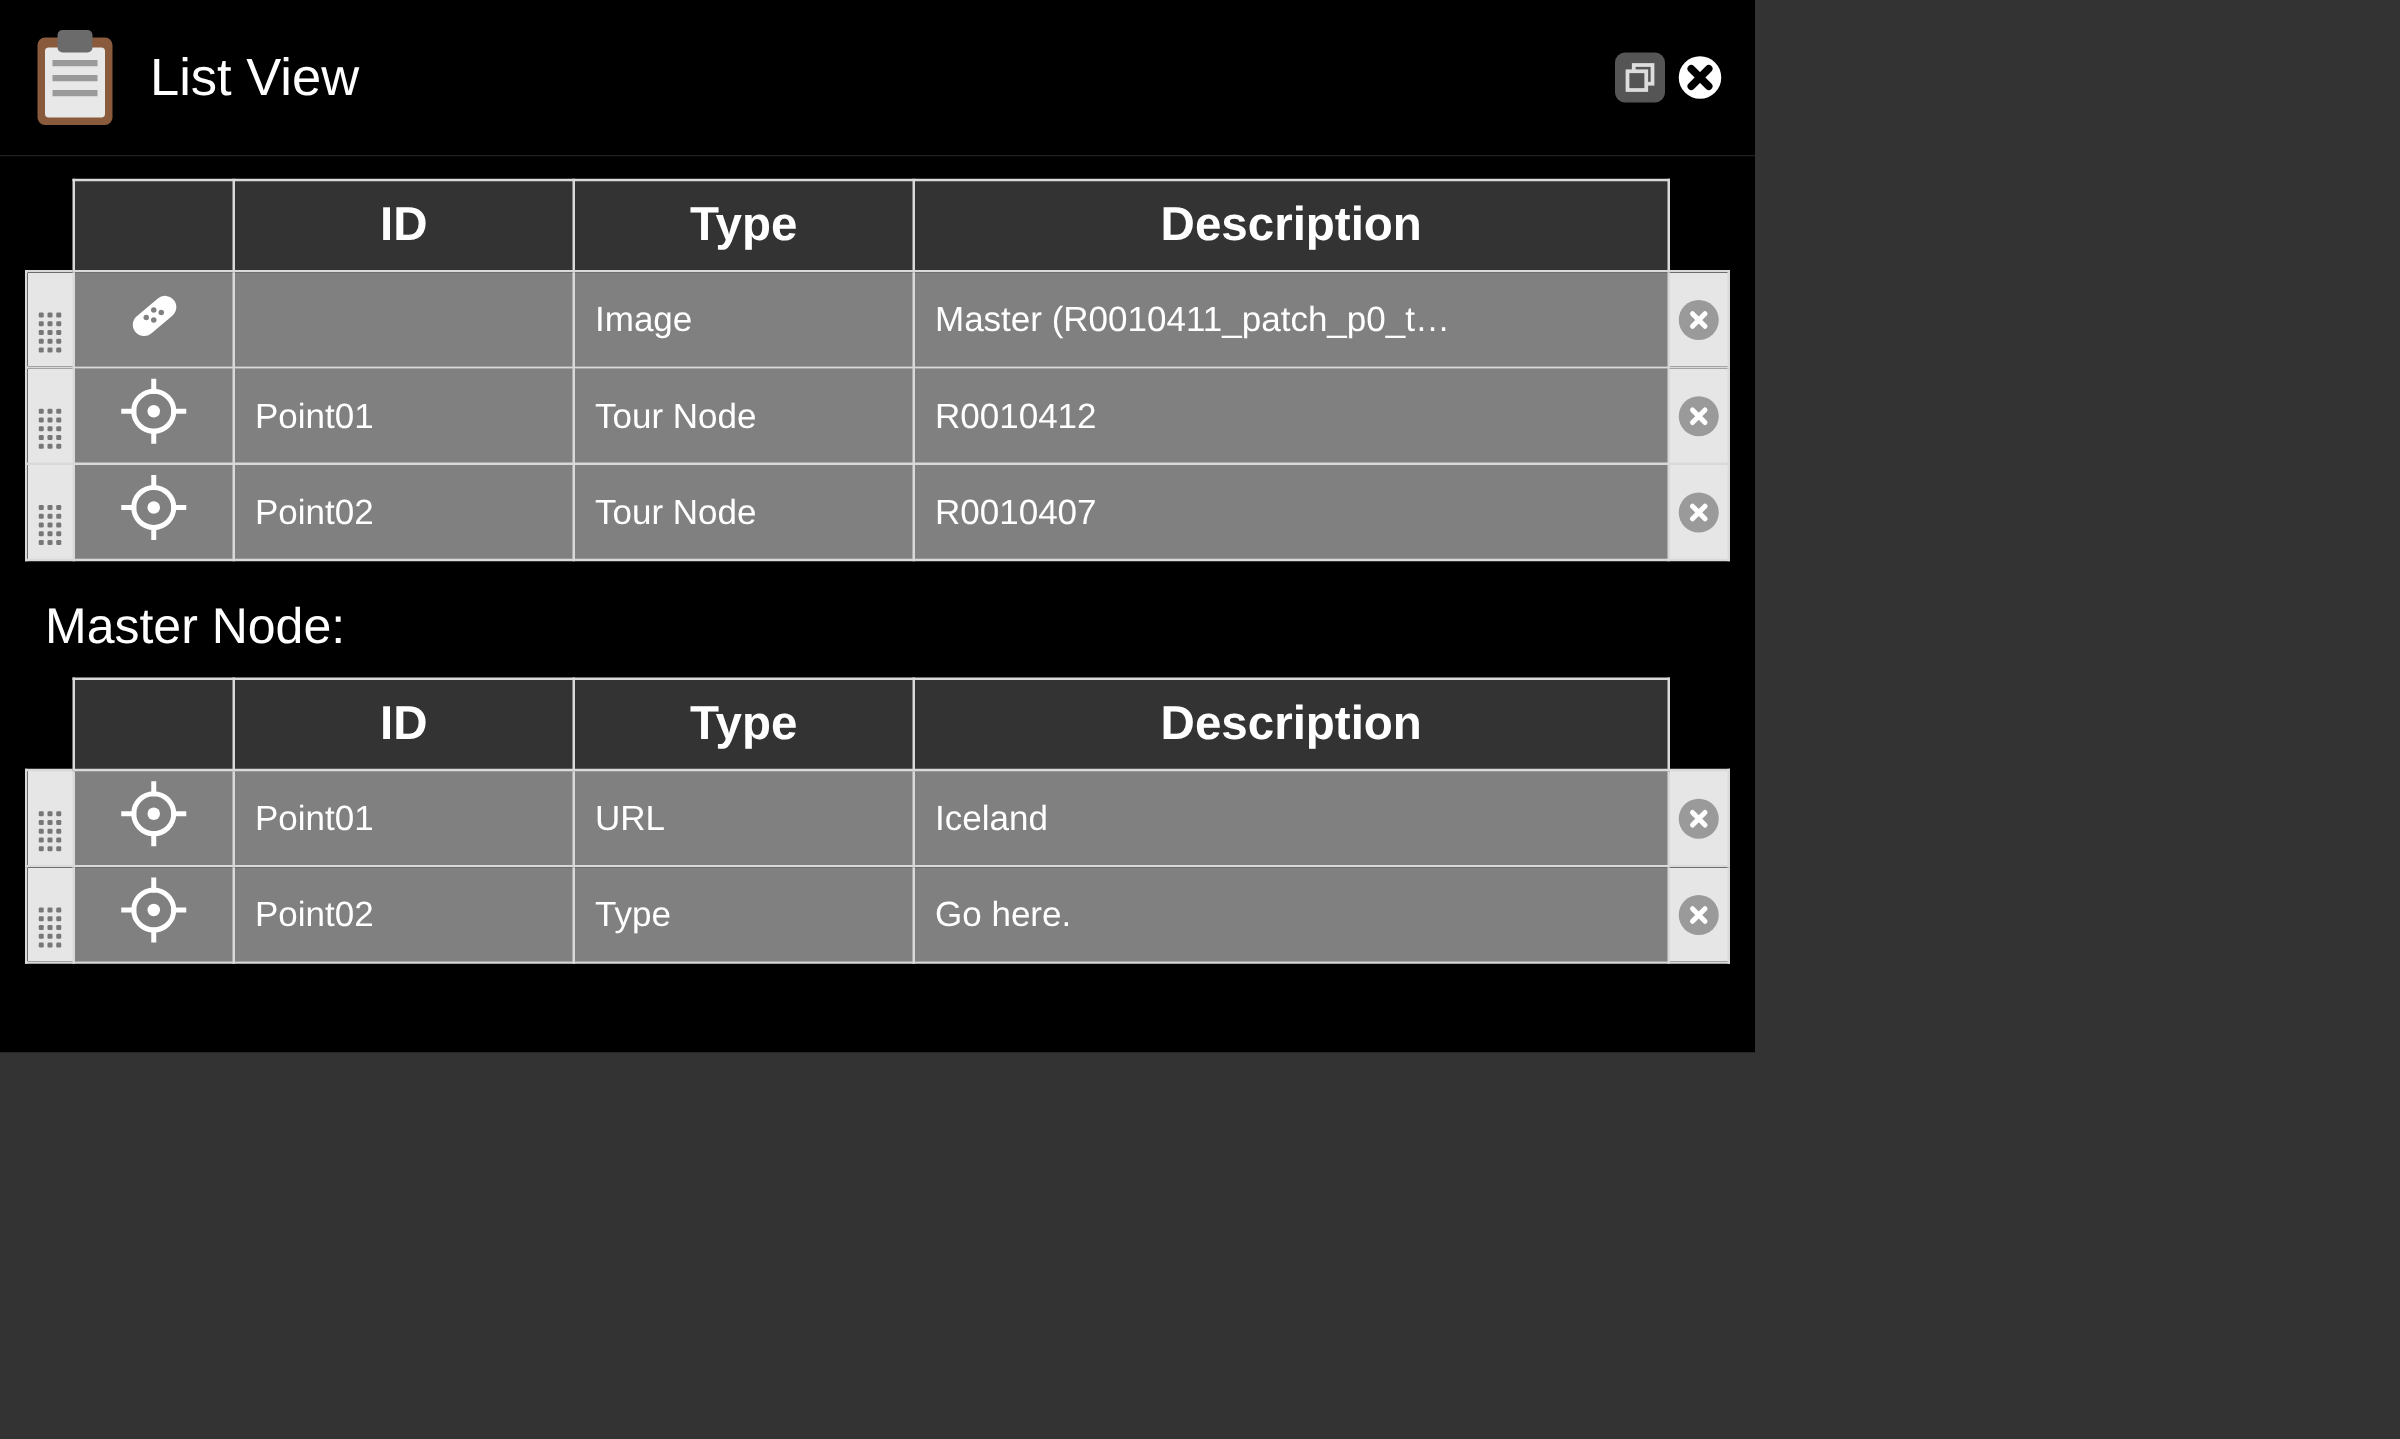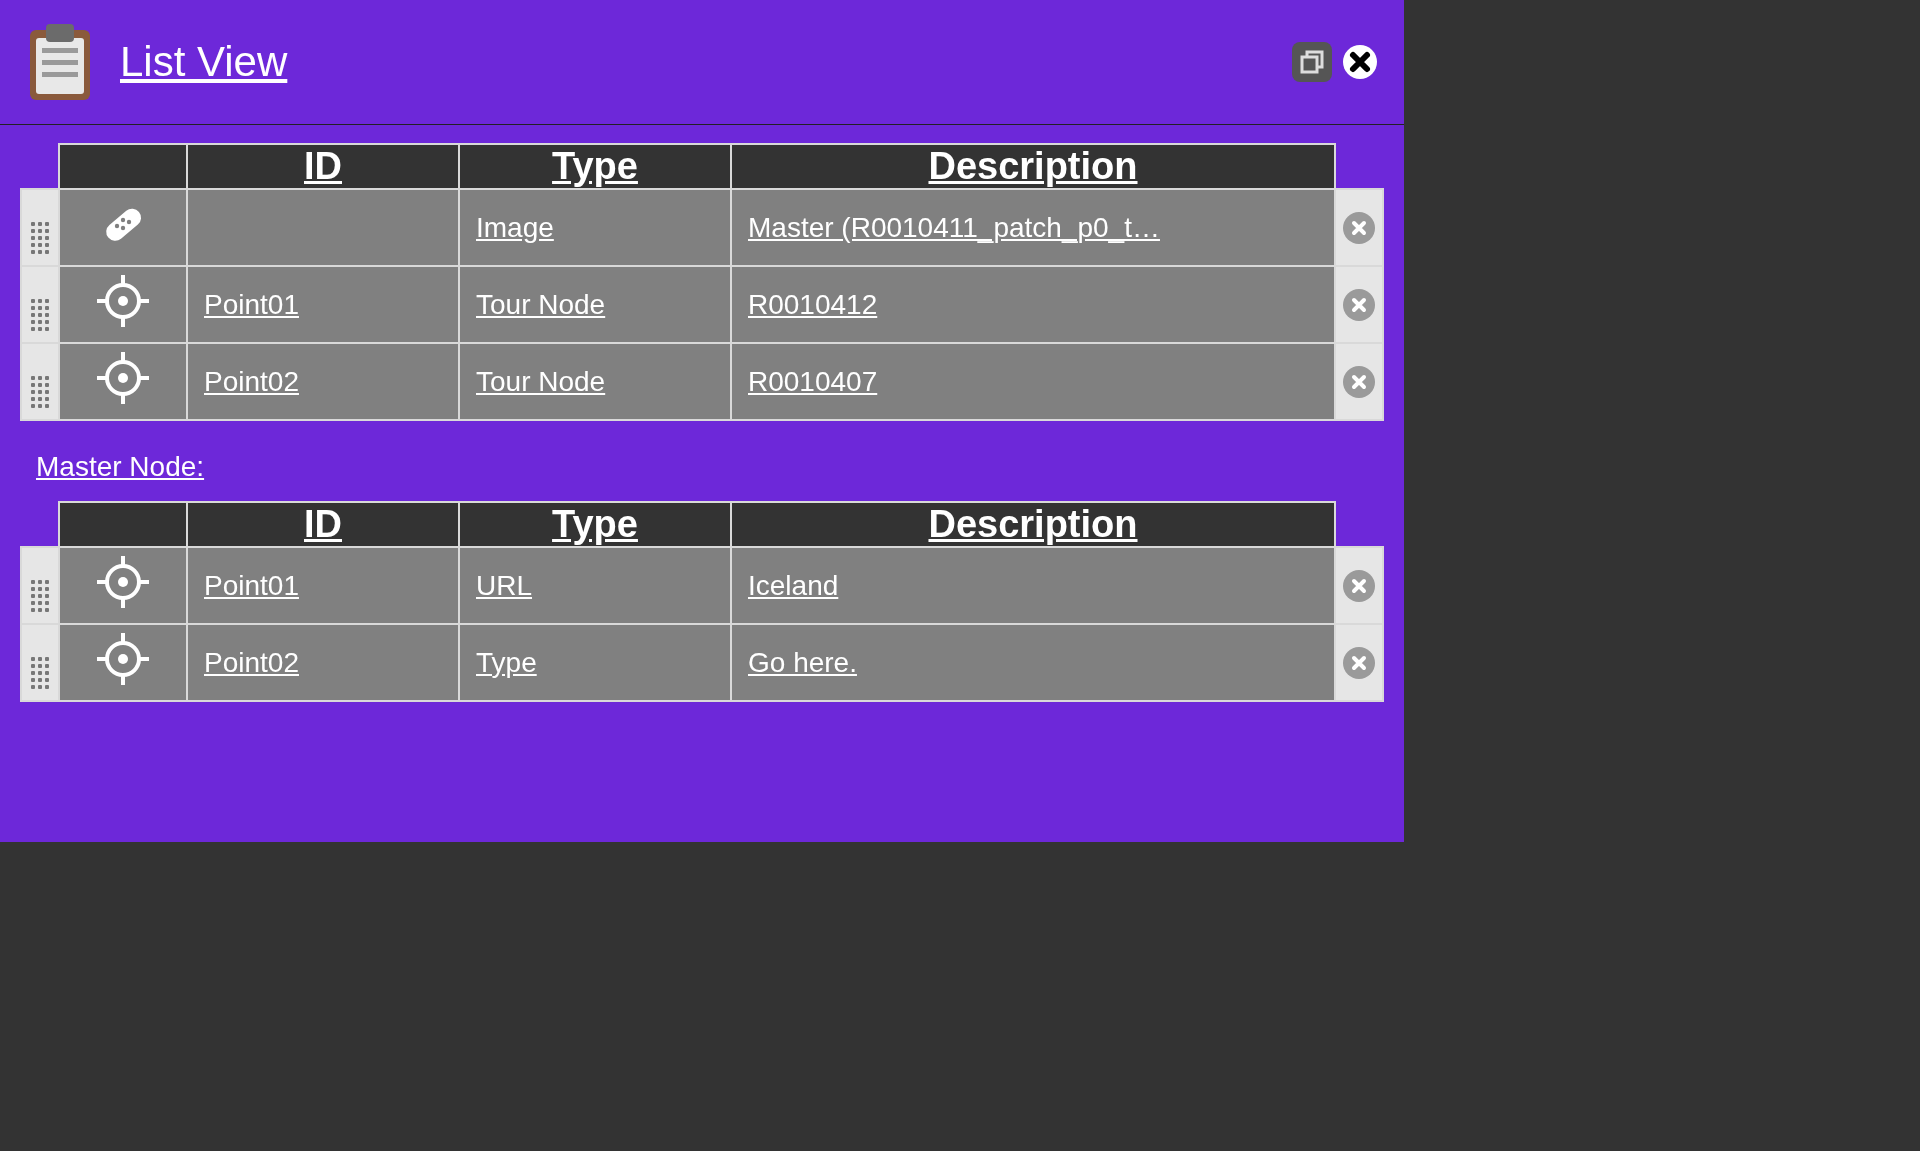--- a/index.html
+++ b/index.html
@@ -7,22 +7,21 @@
     background: #333333;
     font-family: -apple-system, BlinkMacSystemFont, "Segoe UI", Helvetica, Arial, sans-serif;
     color: #fff;
     width: 1404px;
     height: 842px;
     overflow: hidden;
   }
   .panel {
     width: 100%;
     height: 100%;
-    background: #6d28d9;
-    text-decoration: underline;
+    background: #000000;
   }
   .titlebar {
     display: flex;
     align-items: center;
     padding: 20px 24px 20px 24px;
     gap: 24px;
   }
   .titlebar .clipboard-icon {
     width: 72px;
     height: 84px;
@@ -51,21 +50,21 @@
   }
   .win-btn.restore {
     background: #555;
     border-radius: 8px;
   }
   .content {
     padding: 0 20px 20px 20px;
     border-top: 1px solid #222;
   }
   .section-label {
-    font-size: 28px;
+    font-size: 40px;
     font-weight: 400;
     color: #fff;
     margin: 30px 0 18px 16px;
   }
   
   .tbl-wrap {
     margin-top: 18px;
   }
   table {
     border-collapse: collapse;
@@ -78,21 +77,21 @@
   col.type-col   { width: 272px; }
   col.desc-col   { width: auto; }
   col.del-col    { width: 48px; }
 
   thead th {
     background: #333333;
     border: 2px solid #d9d9d9;
     color: #fff;
     font-size: 38px;
     font-weight: 700;
-    padding: 0 8px;
+    padding: 14px 8px;
     text-align: center;
   }
   thead th.nohdr { border: none; background: transparent; }
 
   tbody td {
     background: #808080;
     border: 2px solid #d9d9d9;
     color: #fff;
     font-size: 28px;
     font-weight: 400;

